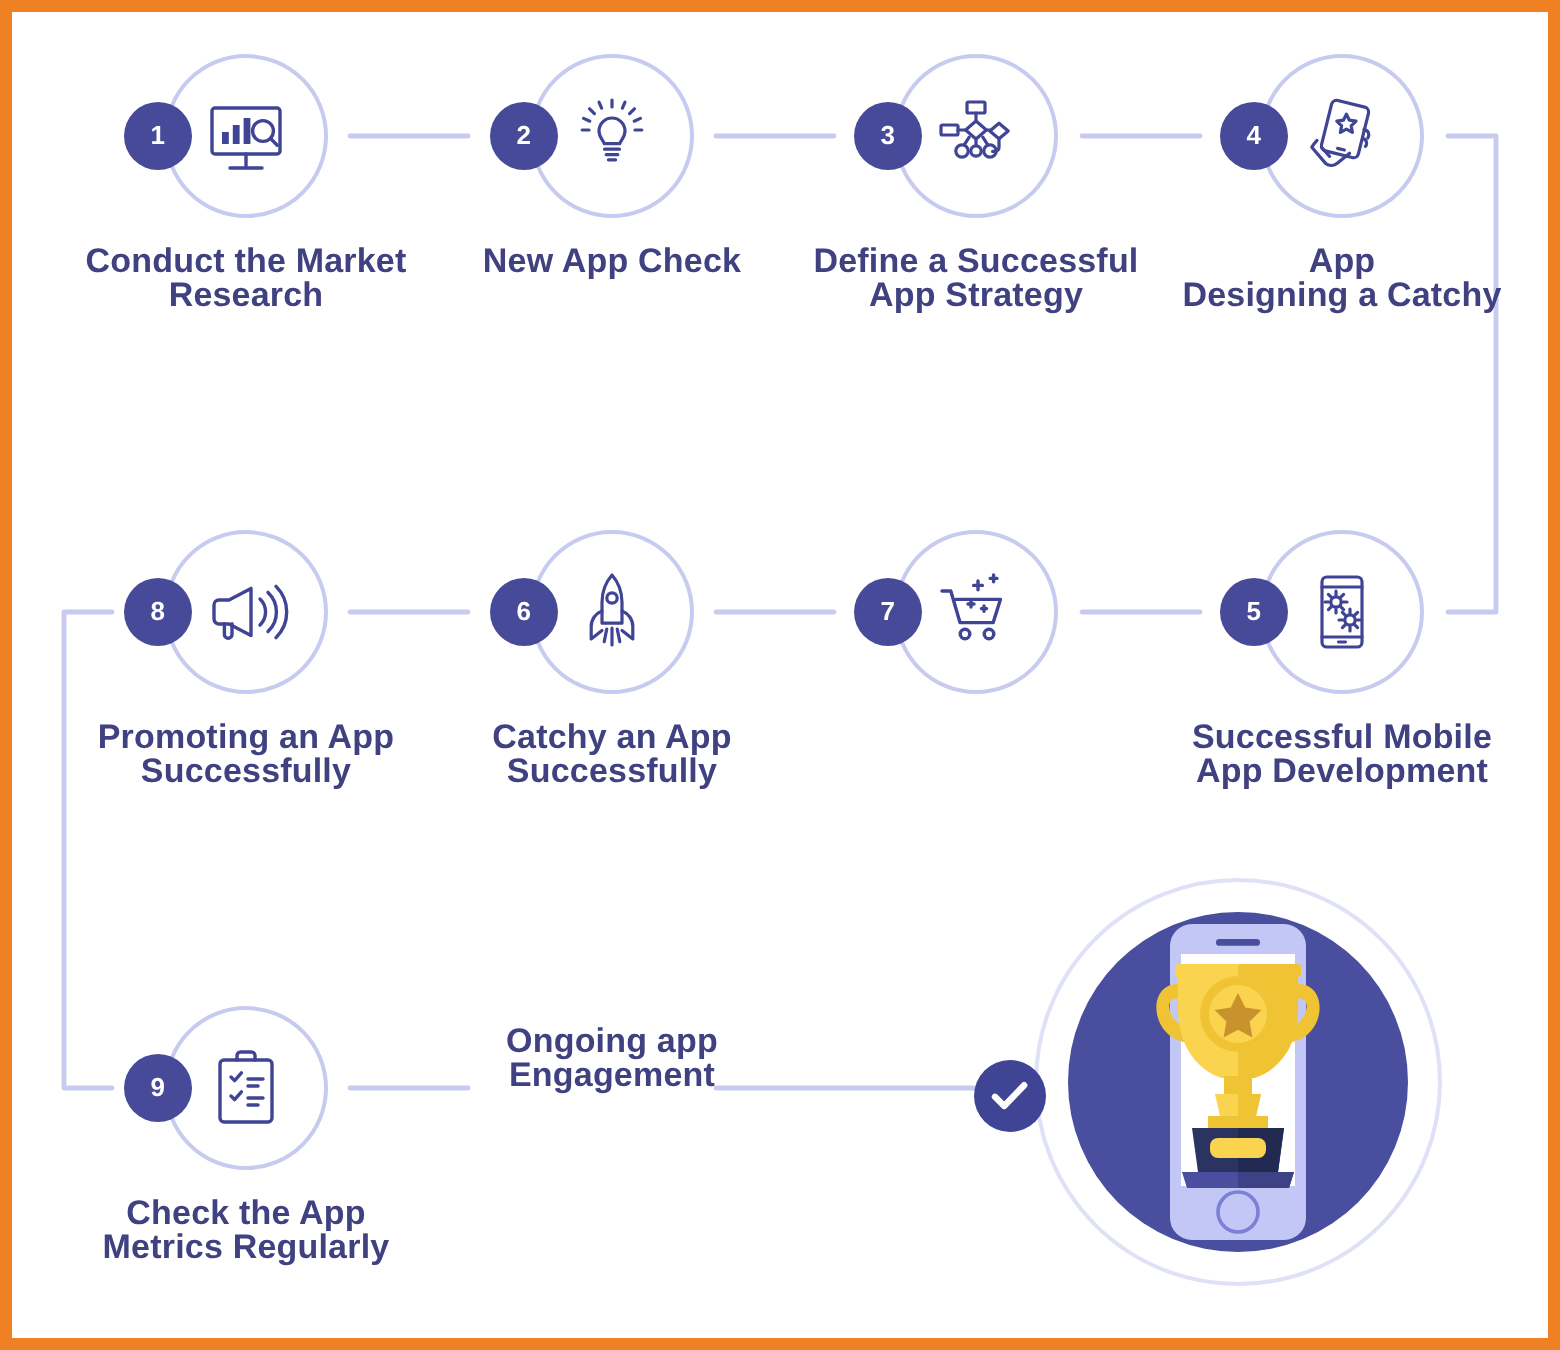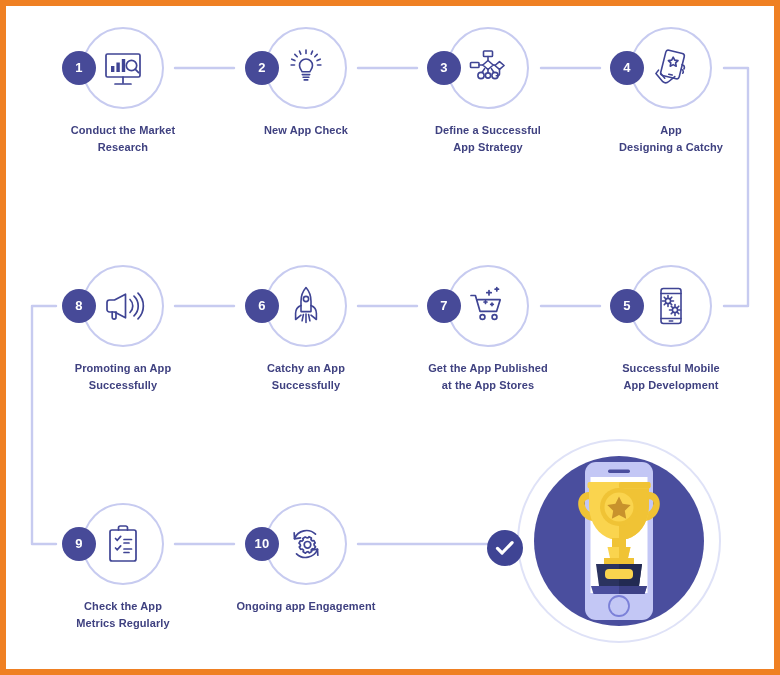--- a/index.html
+++ b/index.html
@@ -65,21 +65,21 @@
   }
   .glyph {
     position: absolute;
     left: 58px; top: 16px;
     width: 50px; height: 50px;
     z-index: 3;
   }
   .glyph svg { display: block; width: 50px; height: 50px; }
   .caption {
     margin-top: 9px;
-    font-size: 11px;
+    font-size: 17px;
     font-weight: bold;
     line-height: 17px;
     color: #3f4180;
     letter-spacing: 0.1px;
   }
   
   #final-art {
     position: absolute;
     left: 510px; top: 432px;
     width: 206px; height: 206px;
@@ -278,24 +278,20 @@
             <path d="M8 14.5h4.4l4.6 15.8h16.6l3.6-11.6H15"></path>
             <circle cx="19.5" cy="36" r="2.4"></circle>
             <circle cx="31.5" cy="36" r="2.4"></circle>
             <path d="M26 9.5v4.4M23.8 11.7h4.4"></path>
             <path d="M33.8 6.5v3.4M32.1 8.2h3.4"></path>
             <path d="M22.5 19.5v3M21 21h3"></path>
             <path d="M29 22v2.6M27.7 23.3h2.6"></path>
           </svg>
         </div>
       </div>
-      <div class="caption">
-        <div>Get the App Published</div>
-        <div>at the App Stores</div>
-      </div>
     </div>
 
     <div class="step" style="left:582px; top:259px;">
       <div class="ring-wrap">
         <div class="ring"></div>
         <div class="badge">5</div>
         <div class="glyph">
           <svg viewBox="0 0 50 50" fill="none" stroke="#3f4494" stroke-width="1.6" stroke-linecap="round" stroke-linejoin="round">
             <rect x="15" y="7.5" width="20" height="35" rx="2.4"></rect>
             <path d="M15 12.5h20"></path>
@@ -331,34 +327,20 @@
           </svg>
         </div>
       </div>
       <div class="caption">
         <div>Check the App</div>
         <div>Metrics Regularly</div>
       </div>
     </div>
 
     <div class="step" style="left:217px; top:497px;">
-      <div class="ring-wrap">
-        <div class="ring"></div>
-        <div class="badge">10</div>
-        <div class="glyph">
-          <svg viewBox="0 0 50 50" fill="none" stroke="#3f4494" stroke-width="1.7" stroke-linecap="round" stroke-linejoin="round">
-            <path d="M13.5 19.5a13 13 0 0 1 21-4.3"></path>
-            <path d="M13.2 13.8l.3 6 6-.9"></path>
-            <path d="M36.5 30.5a13 13 0 0 1-21 4.3"></path>
-            <path d="M36.8 36.2l-.3-6-6 .9"></path>
-            <path d="M25.3 18.6l1.6.3 1.1-1.2 2.4 1.4-.4 1.6 1.2 1.2 1.6-.4 1.4 2.4-1.2 1.1.3 1.6 1.2 1.1-1.4 2.4-1.6-.4-1.2 1.2.4 1.6-2.4 1.4-1.1-1.2-1.6.3-1.1 1.2-2.4-1.4.4-1.6-1.2-1.2-1.6.4-1.4-2.4 1.2-1.1-.3-1.6-1.2-1.1 1.4-2.4 1.6.4 1.2-1.2-.4-1.6 2.4-1.4z"></path>
-            <circle cx="26.5" cy="25.8" r="3.3"></circle>
-          </svg>
-        </div>
-      </div>
       <div class="caption">
         <div>Ongoing app Engagement</div>
       </div>
     </div>
 
     <div id="check-badge">
       <svg viewBox="0 0 36 36">
         <path d="M10.5 18.4l4.6 4.6 10-10.4" fill="none" stroke="#ffffff" stroke-width="3.2" stroke-linecap="round" stroke-linejoin="round"></path>
       </svg>
     </div>

